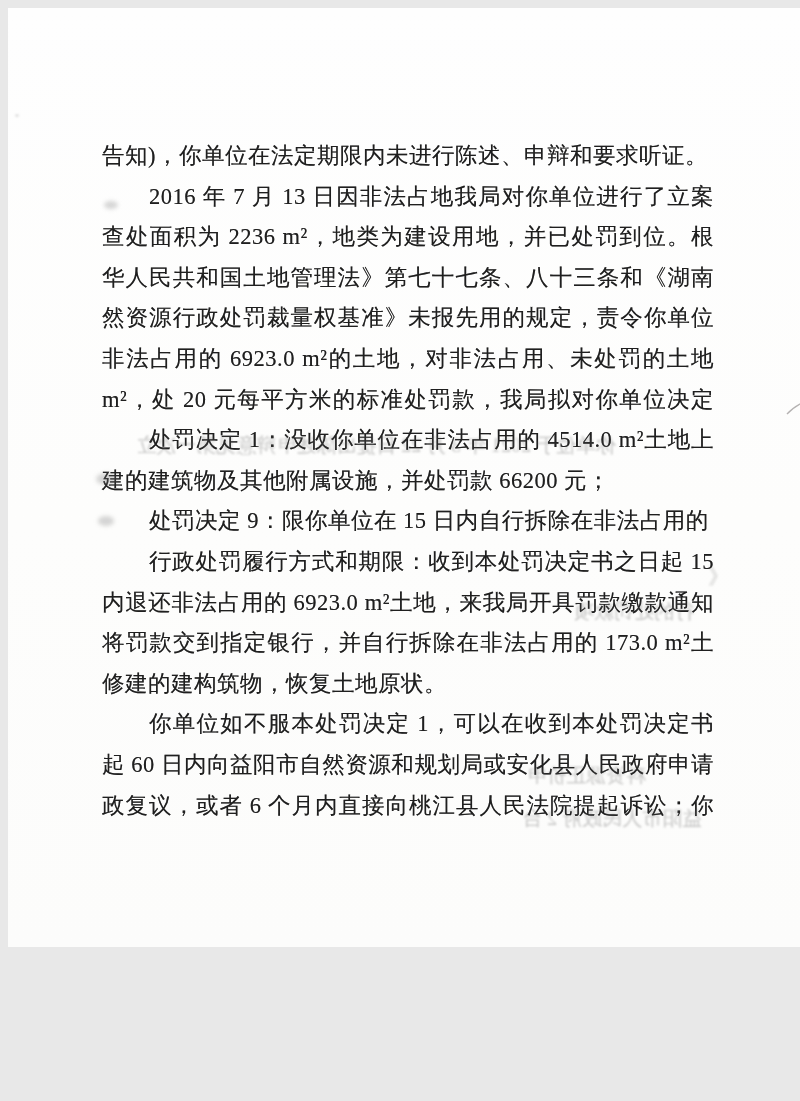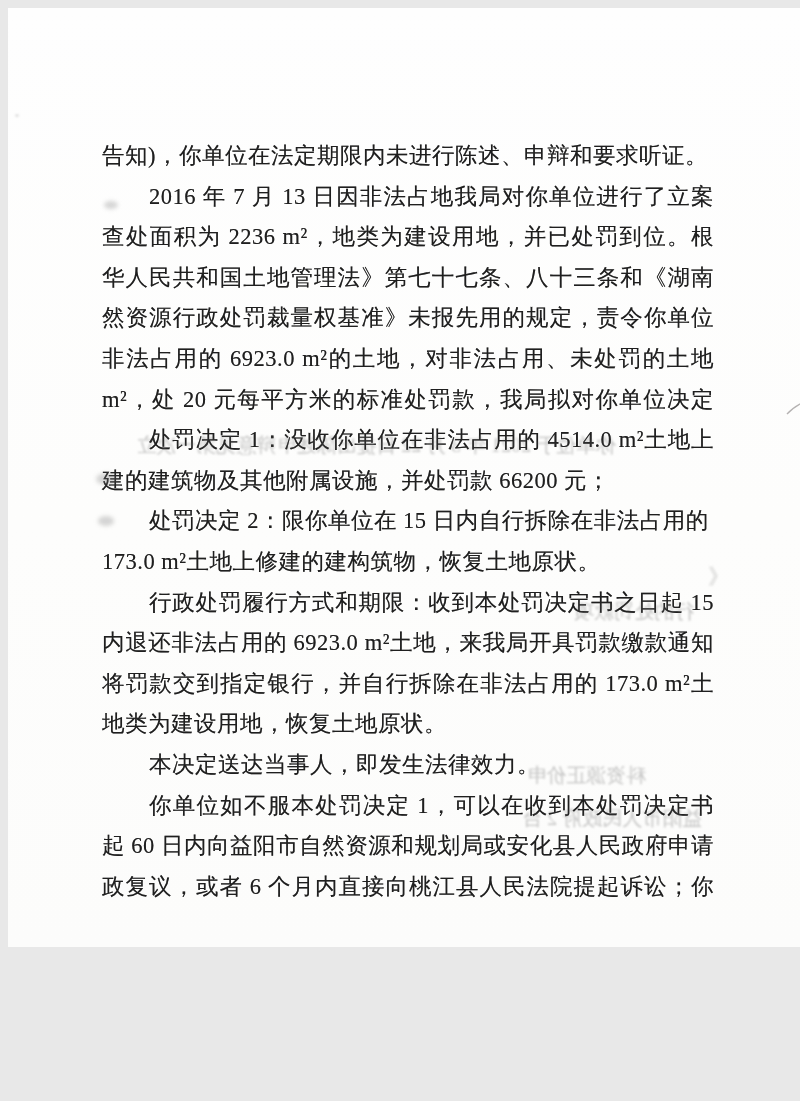--- a/index.html
+++ b/index.html
@@ -84,27 +84,25 @@
   <div class="doc-body">
       <div class="doc-line">告知)，你单位在法定期限内未进行陈述、申辩和要求听证。</div>
       <div class="doc-line fill indent">2016 年 7 月 13 日因非法占地我局对你单位进行了立案查处，</div>
       <div class="doc-line fill">查处面积为 2236 m²，地类为建设用地，并已处罚到位。根据《中</div>
       <div class="doc-line fill">华人民共和国土地管理法》第七十七条、八十三条和《湖南省自</div>
       <div class="doc-line fill">然资源行政处罚裁量权基准》未报先用的规定，责令你单位退还</div>
       <div class="doc-line fill">非法占用的 6923.0 m²的土地，对非法占用、未处罚的土地 4514.0</div>
       <div class="doc-line fill">m²，处 20 元每平方米的标准处罚款，我局拟对你单位决定处罚</div>
       <div class="doc-line fill indent">处罚决定 1：没收你单位在非法占用的 4514.0 m²土地上修</div>
       <div class="doc-line">建的建筑物及其他附属设施，并处罚款 66200 元；</div>
-      <div class="doc-line indent">处罚决定 2：限你单位在 15 日内自行拆除在非法占用的</div>
-      <div class="doc-line">173.0 m²土地上修建的建构筑物，恢复土地原状。</div>
+      <div class="doc-line indent">处罚决定 9：限你单位在 15 日内自行拆除在非法占用的</div>
       <div class="doc-line fill indent">行政处罚履行方式和期限：收到本处罚决定书之日起 15 日</div>
       <div class="doc-line fill">内退还非法占用的 6923.0 m²土地，来我局开具罚款缴款通知单，</div>
       <div class="doc-line fill">将罚款交到指定银行，并自行拆除在非法占用的 173.0 m²土地上</div>
-      <div class="doc-line">地类为建设用地，恢复土地原状。</div>
-      <div class="doc-line indent">本决定送达当事人，即发生法律效力。</div>
+      <div class="doc-line">修建的建构筑物，恢复土地原状。</div>
       <div class="doc-line fill indent">你单位如不服本处罚决定 1，可以在收到本处罚决定书之日</div>
       <div class="doc-line fill">起 60 日内向益阳市自然资源和规划局或安化县人民政府申请行</div>
       <div class="doc-line fill">政复议，或者 6 个月内直接向桃江县人民法院提起诉讼；你单位</div>
     </div>
 
   <div class="bleed" style="left:130px; top:424px; width:478px;">你单位于 2021 年 3 月 22 日提出陈述申辩意见第一次立案</div>
   <div class="bleed" style="left:698px; top:556px; width:24px; font-size:22px;">《</div>
   <div class="bleed" style="left:556px; top:590px; width:130px;">行的处罚款项</div>
   <div class="bleed" style="left:486px; top:754px; width:152px;">科资源正价申</div>
   <div class="bleed" style="left:432px; top:797px; width:262px;">益阳市人民政府 2 台</div>

